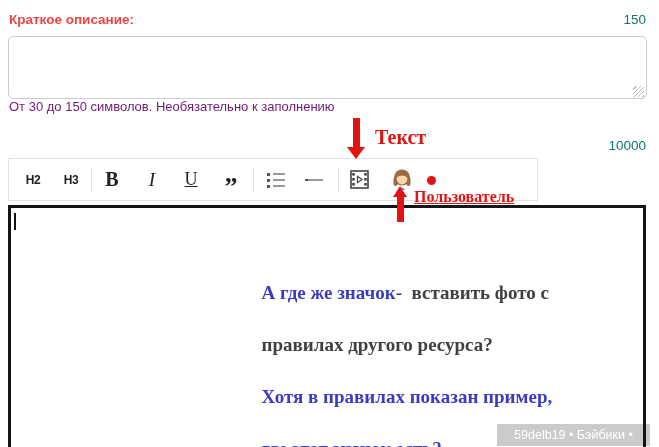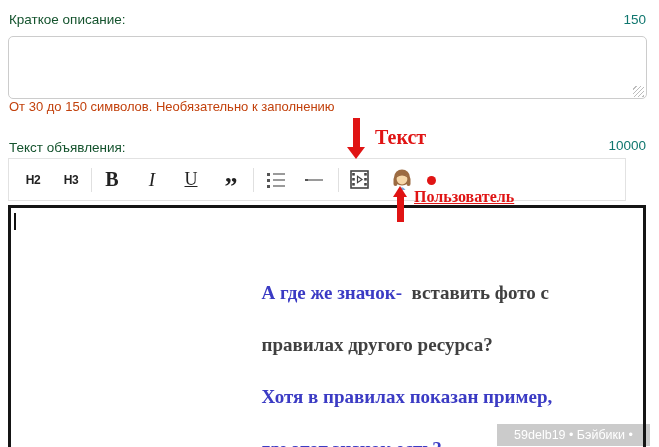--- a/index.html
+++ b/index.html
@@ -1,35 +1,35 @@
 <!DOCTYPE html>
 <html><head>
 <meta charset="utf-8">
 <style>
   * { margin:0; padding:0; box-sizing:border-box; }
   body { background:#fff; font-family:"Liberation Sans", sans-serif; }
   #screen { position:relative; width:659px; height:447px; background:#fff; overflow:hidden; }
 
-  .field-label { position:absolute; font-size:13.5px; color:#14532d; }
+  .field-label { position:absolute; font-size:13.5px; color:#ef4444;font-weight:bold; }
   .counter { position:absolute; right:13px; font-size:13.5px; color:#0f766e; text-align:right; }
-  .hint { position:absolute; font-size:13px; color:#c2410c; }
+  .hint { position:absolute; font-size:13px; color:#701a75; }
 
   #short-desc-input {
     position:absolute; left:8px; top:36px; width:639px; height:63px;
     border:1px solid #ccc; border-radius:5px; resize:none; outline:none;
     font-family:"Liberation Sans", sans-serif; font-size:13px; padding:6px;
     background:#fff;
   }
   #resize-grip {
     position:absolute; left:633px; top:86px; width:11px; height:11px; z-index:3;
     background:repeating-linear-gradient(135deg, transparent 0 2px, #bdbdbd 2px 3px);
   }
 
   #toolbar {
-    position:absolute; left:8px; top:158px; width:618px; height:43px;
+    position:absolute; left:8px; top:158px; width:530px; height:43px;
     border:1px solid #e2e2e2; background:#fff; z-index:2;
   }
   .tb-btn { position:absolute; top:0; height:41px; display:flex; align-items:center; justify-content:center; cursor:pointer; color:#222; }
   .tb-sep { position:absolute; top:9px; width:1px; height:24px; background:#e0e0e0; }
   .tb-h { font-size:12px; font-weight:bold; letter-spacing:-0.5px; }
   .tb-bold { font-family:"Liberation Serif", serif; font-weight:bold; font-size:20px; }
   .tb-italic { font-family:"Liberation Serif", serif; font-style:italic; font-size:19px; }
   .tb-under { font-family:"Liberation Serif", serif; font-size:18px; text-decoration:underline; }
   .tb-quote { font-family:"Liberation Serif", serif; font-weight:bold; font-size:26px; line-height:10px; padding-top:14px; }
 
@@ -73,21 +73,20 @@
 <body>
 
 <div id="screen">
 
   <div class="field-label" style="left:9px; top:12px;">Краткое описание:</div>
   <div class="counter" style="top:12px;">150</div>
   <textarea id="short-desc-input" value="" style=""></textarea>
   <div id="resize-grip"></div>
   <div class="hint" style="left:9px; top:99px;">От 30 до 150 символов. Необязательно к заполнению</div>
 
-  <div class="field-label" style="left:9px; top:140px;">Текст объявления:</div>
   <div class="counter" style="top:138px;">10000</div>
 
   <div id="toolbar">
     <div class="tb-btn tb-h" style="left:10px; width:28px;">H2</div>
     <div class="tb-btn tb-h" style="left:48px; width:28px;">H3</div>
     <div class="tb-sep" style="left:82px;"></div>
     <div class="tb-btn tb-bold" style="left:88px; width:30px;">B</div>
     <div class="tb-btn tb-italic" style="left:128px; width:30px;">I</div>
     <div class="tb-btn tb-under" style="left:167px; width:30px;">U</div>
     <div class="tb-btn tb-quote" style="left:207px; width:30px;">”</div>

